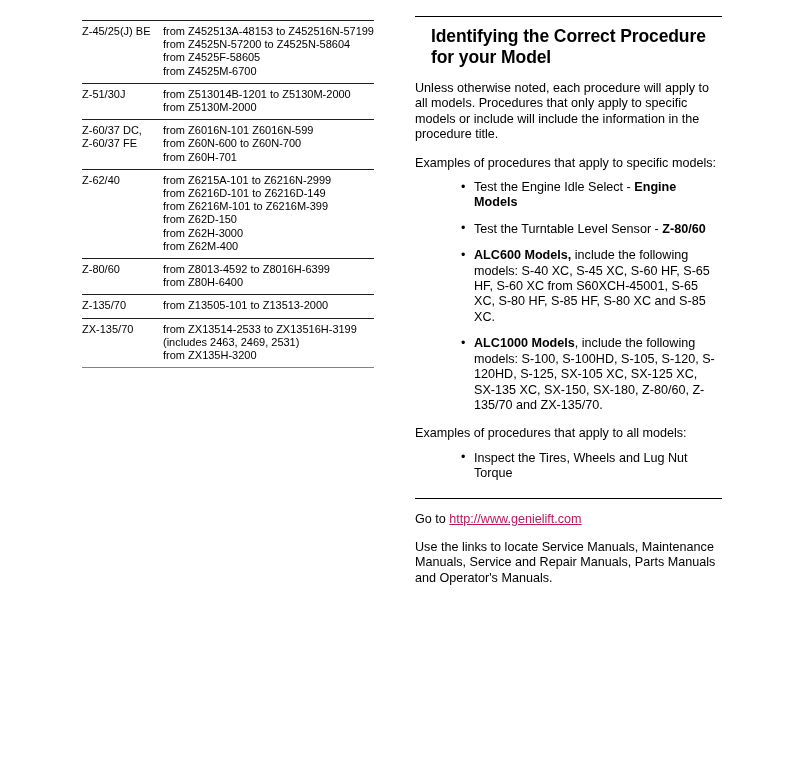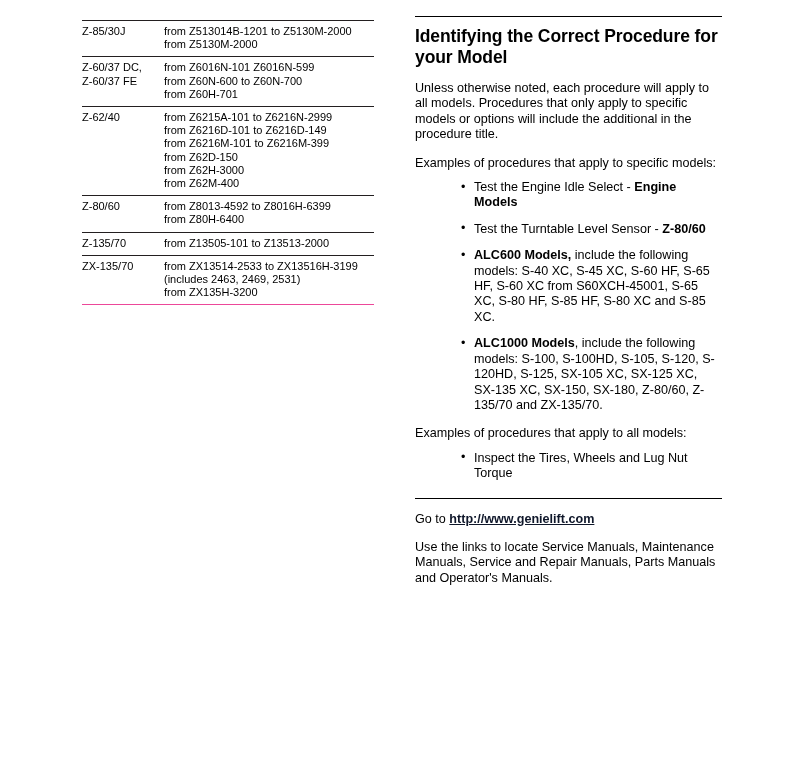--- a/index.html
+++ b/index.html
@@ -66,21 +66,21 @@
   }
   .section-rule {
     border-top: 1.6px solid #000000;
     height: 0;
     margin: 0;
   }
   h1.section-heading {
     font-size: 17.5px;
     line-height: 21px;
     font-weight: bold;
-    margin: 9px 0 0 0;
+    margin: 9px 0 0 16px;
     letter-spacing: -0.1px;
   }
   p.body-text {
     font-size: 12.6px;
     line-height: 15.4px;
     margin: 13px 0 0 0;
   }
   ul.bullets {
     margin: 9px 0 0 0;
     padding: 0 0 0 46px;
@@ -102,35 +102,43 @@
     left: 0;
     top: -0.5px;
     font-size: 12.6px;
   }
   .b { font-weight: bold; }
 
   .spacer-rule-2 {
     margin-top: 16px;
   }
   .link {
-    color: #0f172a;
+    color: #be185d;
     text-decoration: underline;
-    font-weight: bold;
   }
 </style>
 </head>
 <body>
 
 <div class="page">
 
   <div class="serial-table-wrap">
     <table class="serial-table">
       <tbody id="serial-table-body">
           <tr>
-            <td class="model-cell">Z-85/30J</td>
+            <td class="model-cell">Z-45/25(J) BE</td>
+            <td class="serial-cell">
+              <div class="serial-line">from Z452513A-48153 to Z452516N-57199</div>
+              <div class="serial-line">from Z4525N-57200 to Z4525N-58604</div>
+              <div class="serial-line">from Z4525F-58605</div>
+              <div class="serial-line">from Z4525M-6700</div>
+            </td>
+          </tr>
+          <tr>
+            <td class="model-cell">Z-51/30J</td>
             <td class="serial-cell">
               <div class="serial-line">from Z513014B-1201 to Z5130M-2000</div>
               <div class="serial-line">from Z5130M-2000</div>
             </td>
           </tr>
           <tr>
             <td class="model-cell">Z-60/37 DC,
 Z-60/37 FE</td>
             <td class="serial-cell">
               <div class="serial-line">from Z6016N-101 Z6016N-599</div>
@@ -173,21 +181,21 @@
         </tbody>
     </table>
   </div>
 
   <div class="right-col">
 
     <div class="section-rule"></div>
 
     <h1 class="section-heading">Identifying the Correct Procedure for your Model</h1>
 
-    <p class="body-text">Unless otherwise noted, each procedure will apply to all models. Procedures that only apply to specific models or options will include the additional in the procedure title.</p>
+    <p class="body-text">Unless otherwise noted, each procedure will apply to all models. Procedures that only apply to specific models or include will include the information in the procedure title.</p>
 
     <p class="body-text">Examples of procedures that apply to specific models:</p>
 
     <ul class="bullets" id="specific-bullets">
         <li><span>Test the Engine Idle Select - </span><span class="b">Engine Models</span></li>
         <li><span>Test the Turntable Level Sensor - </span><span class="b">Z-80/60</span></li>
         <li><span class="b">ALC600 Models,</span><span> include the following models: S-40 XC, S-45 XC, S-60 HF, S-65 HF, S-60 XC from S60XCH-45001, S-65 XC, S-80 HF, S-85 HF, S-80 XC and S-85 XC.</span></li>
         <li><span class="b">ALC1000 Models</span><span>, include the following models: S-100, S-100HD, S-105, S-120, S-120HD, S-125, SX-105 XC, SX-125 XC, SX-135 XC, SX-150, SX-180, Z-80/60, Z-135/70 and ZX-135/70.</span></li>
       </ul>
 

